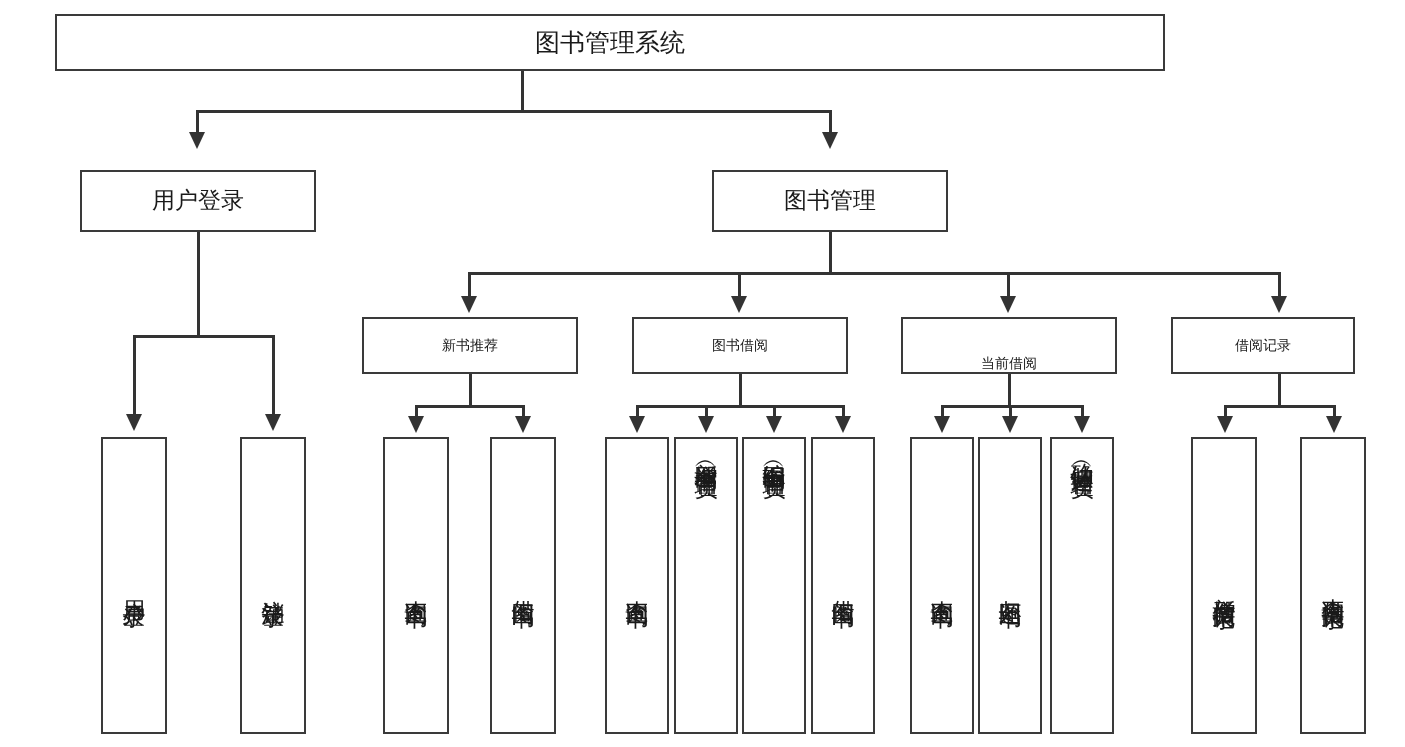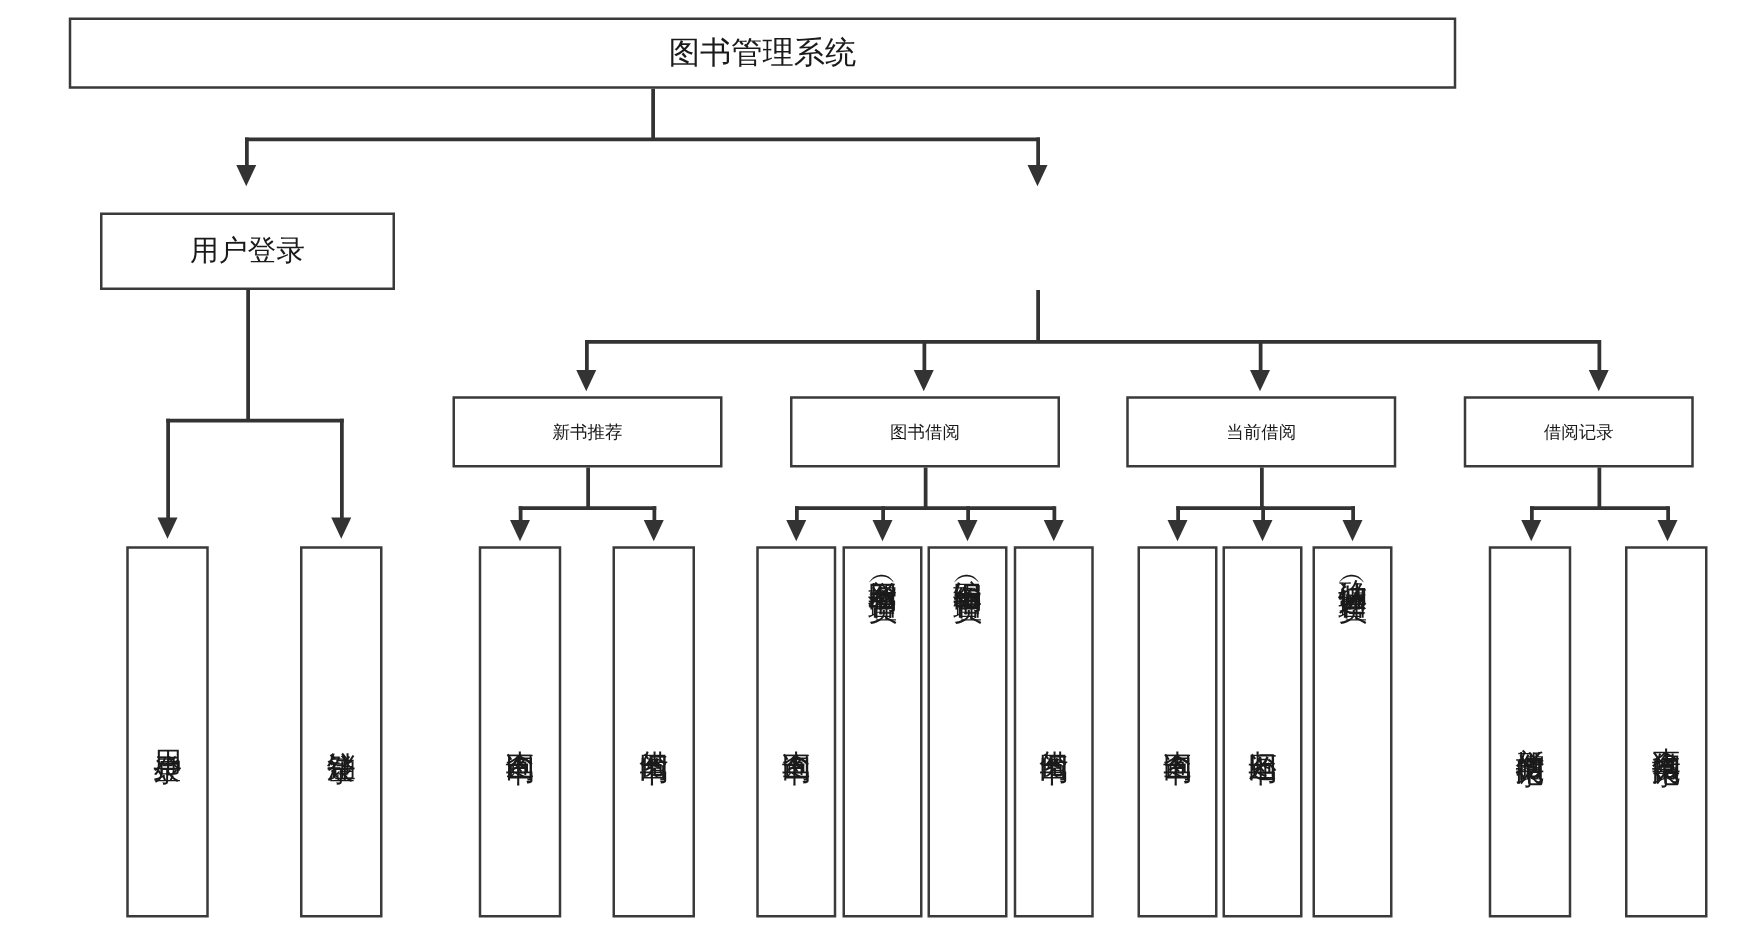--- a/index.html
+++ b/index.html
@@ -104,20 +104,23 @@
 
   <div class="edge v" style="left:196px; top:110px; width:2.5px; height:24px;"></div>
   <div class="arrow" style="left:189px; top:132px;"></div>
   <div class="edge v" style="left:829px; top:110px; width:2.5px; height:24px;"></div>
   <div class="arrow" style="left:822px; top:132px;"></div>
 
   <div class="node level2" style="left:80px; top:170px; width:236px; height:62px;">
     <span class="label">用户登录</span>
   </div>
 
+  <div class="node level2" style="left:712px; top:170px; width:236px; height:62px;">
+    <span class="label">图书管理</span>
+  </div>
 
   <div class="edge v" style="left:197px; top:232px; width:2.5px; height:105px;"></div>
   <div class="edge h" style="left:133px; top:335px; width:142px; height:2.5px;"></div>
   <div class="edge v" style="left:133px; top:335px; width:2.5px; height:81px;"></div>
   <div class="arrow" style="left:126px; top:414px;"></div>
   <div class="edge v" style="left:272px; top:335px; width:2.5px; height:81px;"></div>
   <div class="arrow" style="left:265px; top:414px;"></div>
 
   <div class="edge v" style="left:829px; top:232px; width:2.5px; height:42px;"></div>
   <div class="edge h" style="left:468px; top:272px; width:812px; height:2.5px;"></div>
@@ -133,21 +136,21 @@
 
   <div class="edge v" style="left:1278px; top:272px; width:2.5px; height:26px;"></div>
   <div class="arrow" style="left:1271px; top:296px;"></div>
 
   <div class="node level3" style="left:362px; top:317px; width:216px; height:57px;">
     <span class="label">新书推荐</span>
   </div>
   <div class="node level3" style="left:632px; top:317px; width:216px; height:57px;">
     <span class="label">图书借阅</span>
   </div>
-  <div class="node level3" style="left:901px; top:317px; width:216px; height:57px;">
+  <div class="node level3" style="left:901px; top:317px; width:216px; height:57px;align-items:flex-end;">
     <span class="label">当前借阅</span>
   </div>
   <div class="node level3" style="left:1171px; top:317px; width:184px; height:57px;">
     <span class="label">借阅记录</span>
   </div>
 
   <div class="edge v" style="left:469px; top:374px; width:2.5px; height:33px;"></div>
   <div class="edge h" style="left:415px; top:405px; width:110px; height:2.5px;"></div>
   <div class="edge v" style="left:415px; top:405px; width:2.5px; height:13px;"></div>
   <div class="arrow" style="left:408px; top:416px;"></div>

